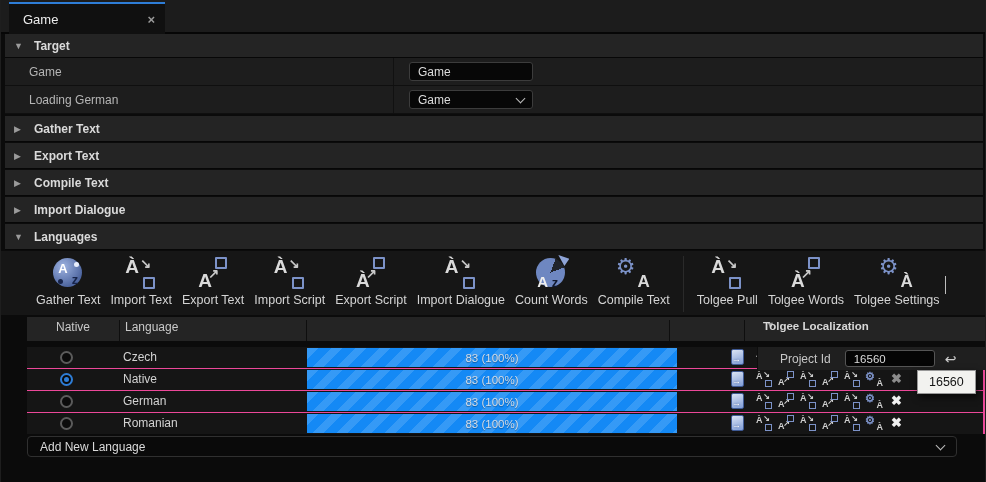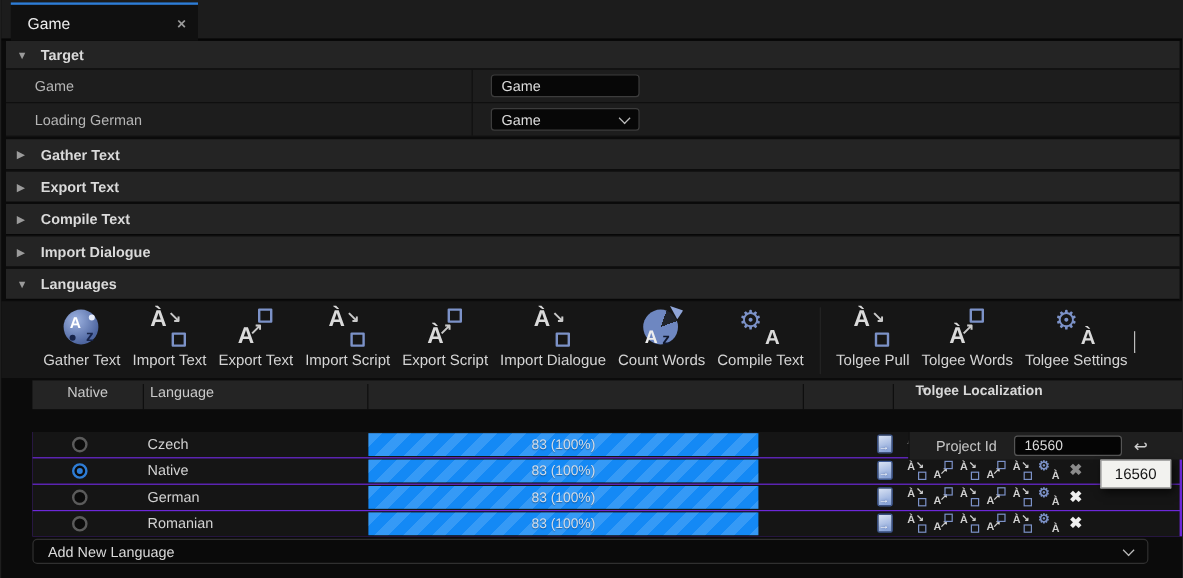--- a/index.html
+++ b/index.html
@@ -61,28 +61,28 @@
   .ic.gearI .A{right:3px;bottom:1px;font-size:17px;}
   
   .thead{margin-left:26px;height:24px;background:#242424;position:relative;font-size:12px;color:#c9c9c9;}
   .thead span{position:absolute;top:3px;}
   .th-native{left:0;width:92px;text-align:center;}
   .th-lang{left:98px;}
   .th-wc{left:279px;width:363px;text-align:center;}
   .thdiv{position:absolute;top:0;bottom:0;width:1px;background:#0e0e0e;}
   .tolgee-head{position:absolute;left:730px;right:0;top:0;bottom:0;display:flex;align-items:center;}
   .tolgee-head .t{font-size:11.5px;font-weight:bold;color:#d8d8d8;margin-left:6px;}
-  .tbl{margin-left:26px;position:relative;height:87px;background:#6d28d9;margin-top:19px;}
+  .tbl{margin-left:26px;position:relative;height:87px;background:#ec4899;margin-top:6px;}
   .trow{position:absolute;left:0;right:2px;height:21px;background:#151515;z-index:1;}
   .radio{position:absolute;left:33px;top:4px;width:13px;height:13px;border-radius:50%;
          border:2px solid #5b5b5b;background:#0b0b0b;cursor:pointer;}
   .radio.sel{border-color:#2e7dd6;}
   .radio.sel::after{content:"";position:absolute;inset:2px;border-radius:50%;background:#2e7dd6;}
   .lang{position:absolute;left:96px;top:3px;font-size:12px;color:#d2d2d2;}
-  .bar{position:absolute;left:280px;top:1px;width:325px;height:19px;background-color:#1489f5;
+  .bar{position:absolute;left:280px;top:1px;width:370px;height:19px;background-color:#1489f5;
        background-image:repeating-linear-gradient(135deg,rgba(255,255,255,.14) 0 8px,transparent 8px 17px);
        display:flex;align-items:center;justify-content:center;}
   .bar-t{font-size:11.5px;color:#d3dce8;text-shadow:0 1px 1px rgba(0,0,0,.35);}
   .doc{position:absolute;left:704px;top:2px;width:13px;height:16px;border-radius:2px;cursor:pointer;
        background:linear-gradient(160deg,#dbe4f4,#7f9cd6);border:1px solid #3f5a95;}
   .doc::after{content:"→";position:absolute;left:0;bottom:0;color:#fff;font-size:9px;font-weight:bold;
        text-shadow:0 0 2px #27427c;}
   .mini{position:absolute;top:2px;width:17px;height:17px;cursor:pointer;}
   .mini i{position:absolute;left:0;top:1px;font-style:normal;font-weight:bold;font-size:9px;color:#d0d0d0;line-height:1;}
   .mini u{position:absolute;right:3px;top:0;font-size:8px;color:#cfcfcf;text-decoration:none;font-weight:bold;line-height:1;}

